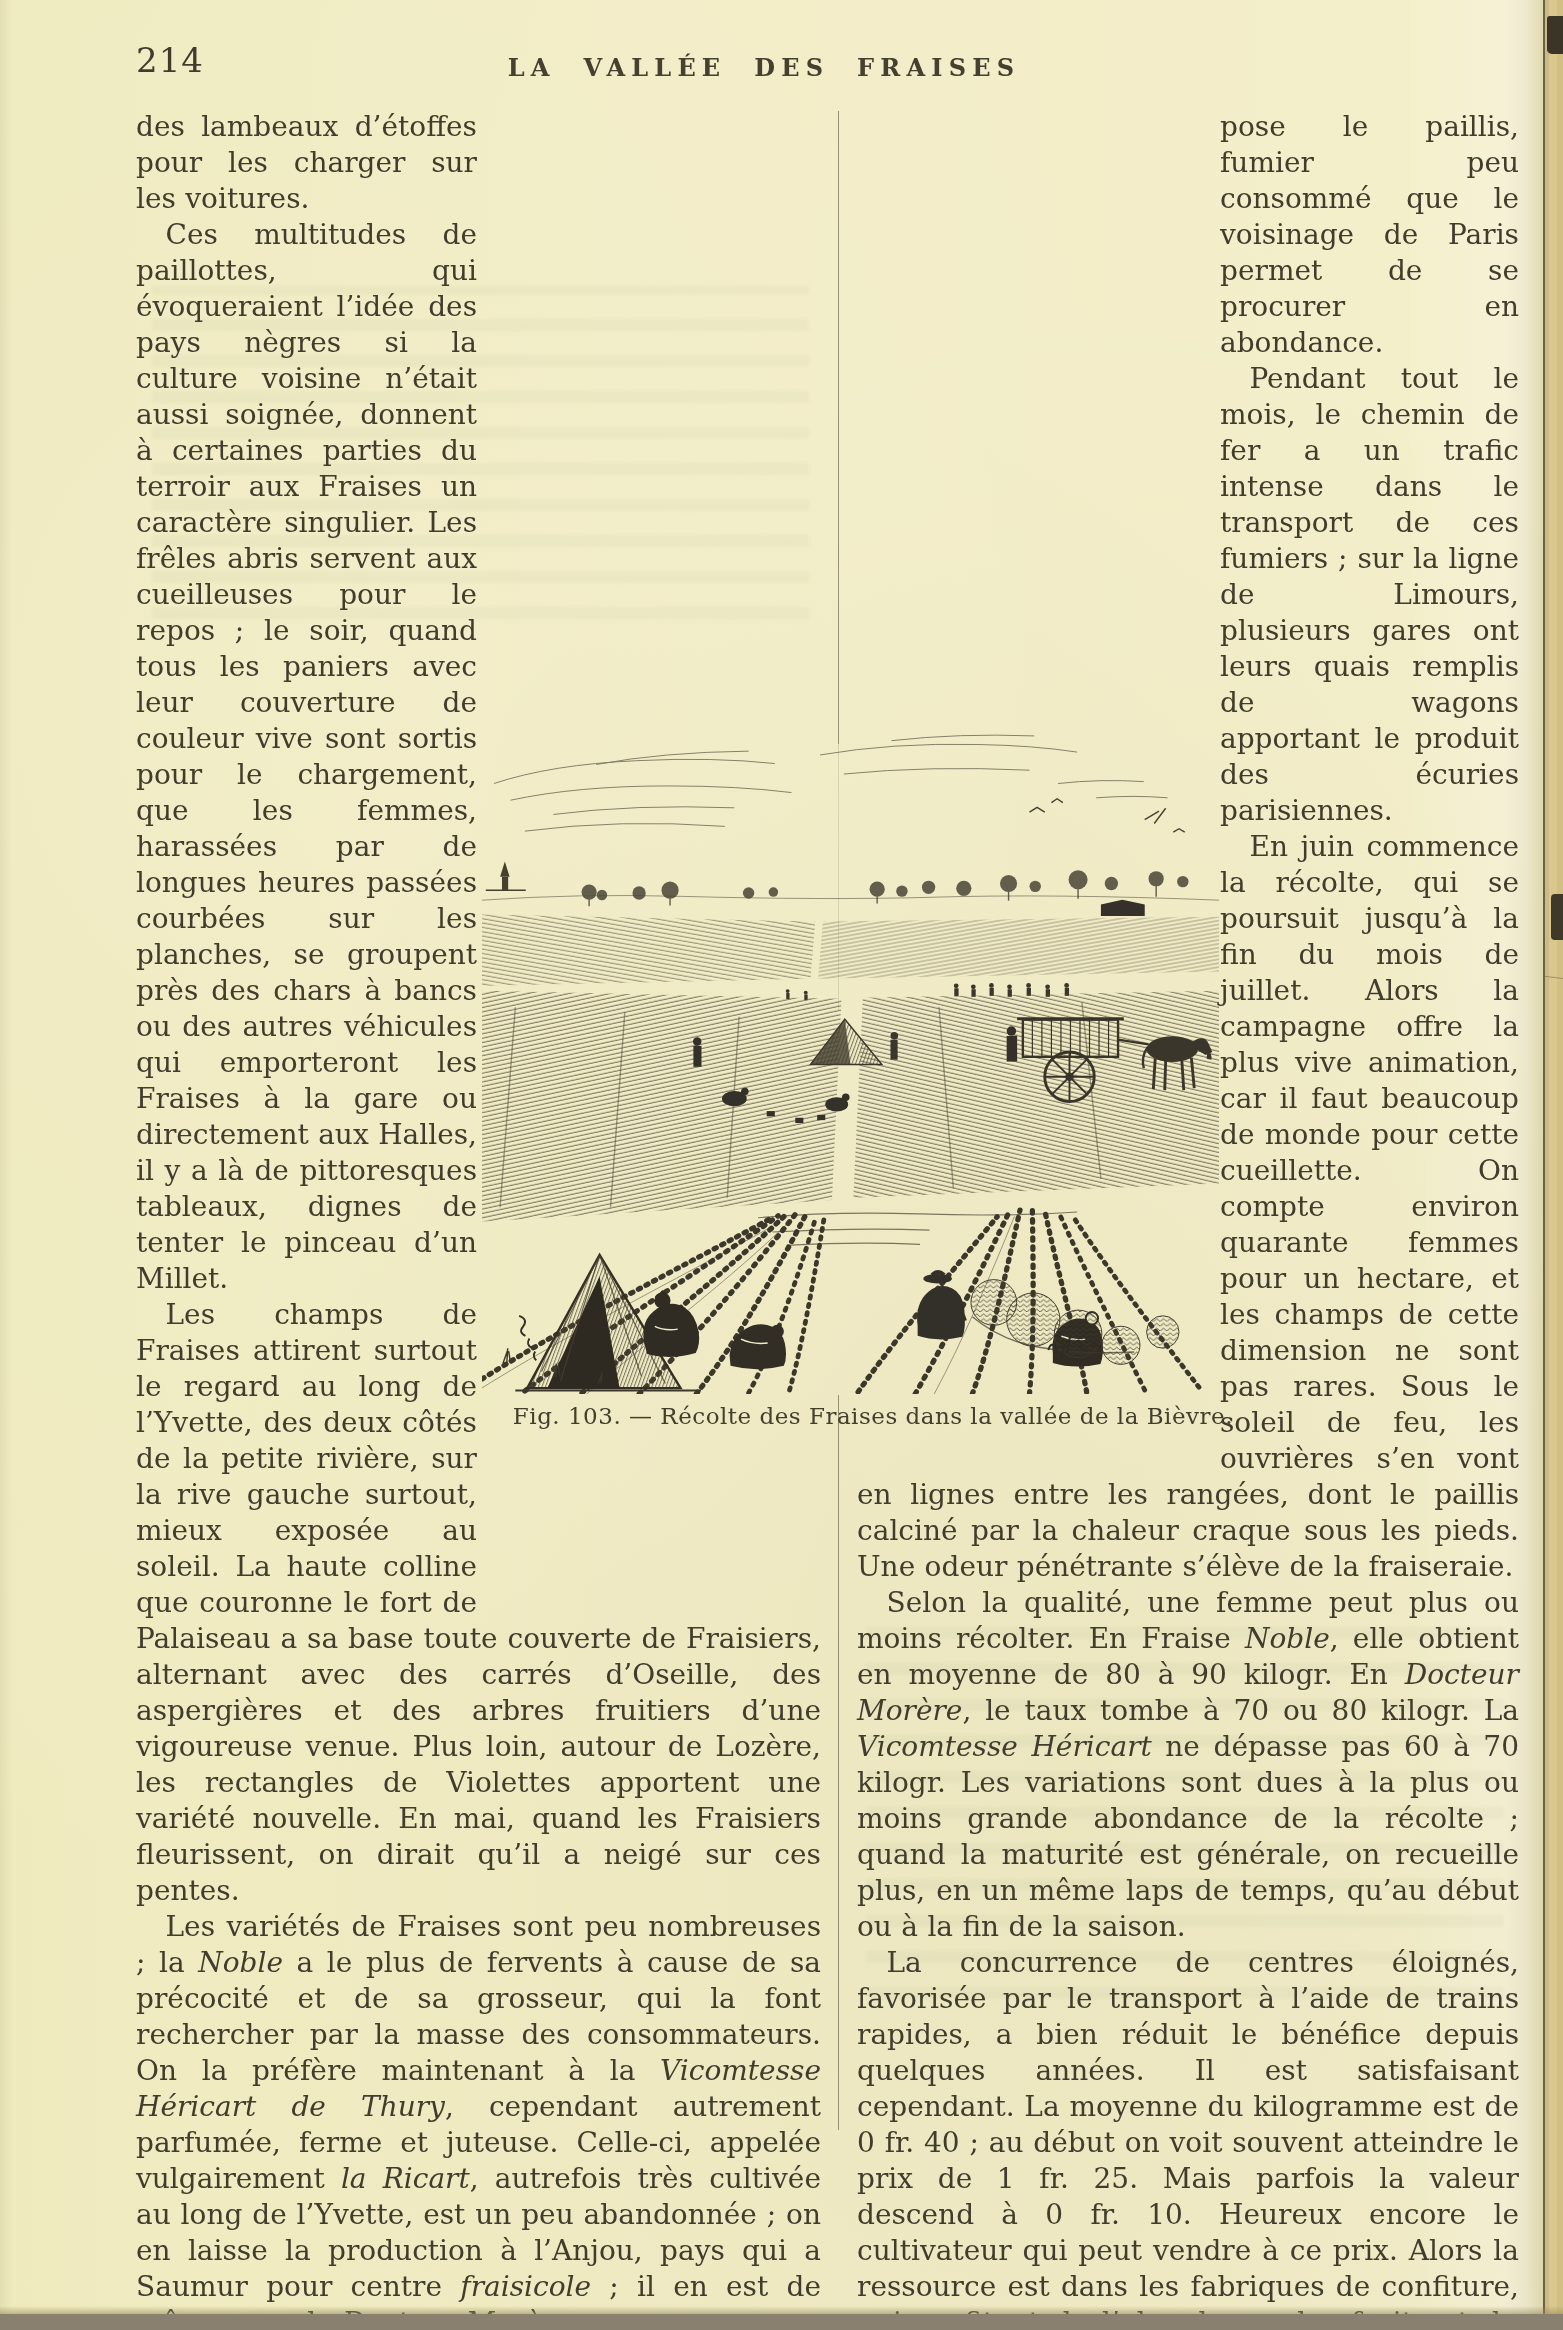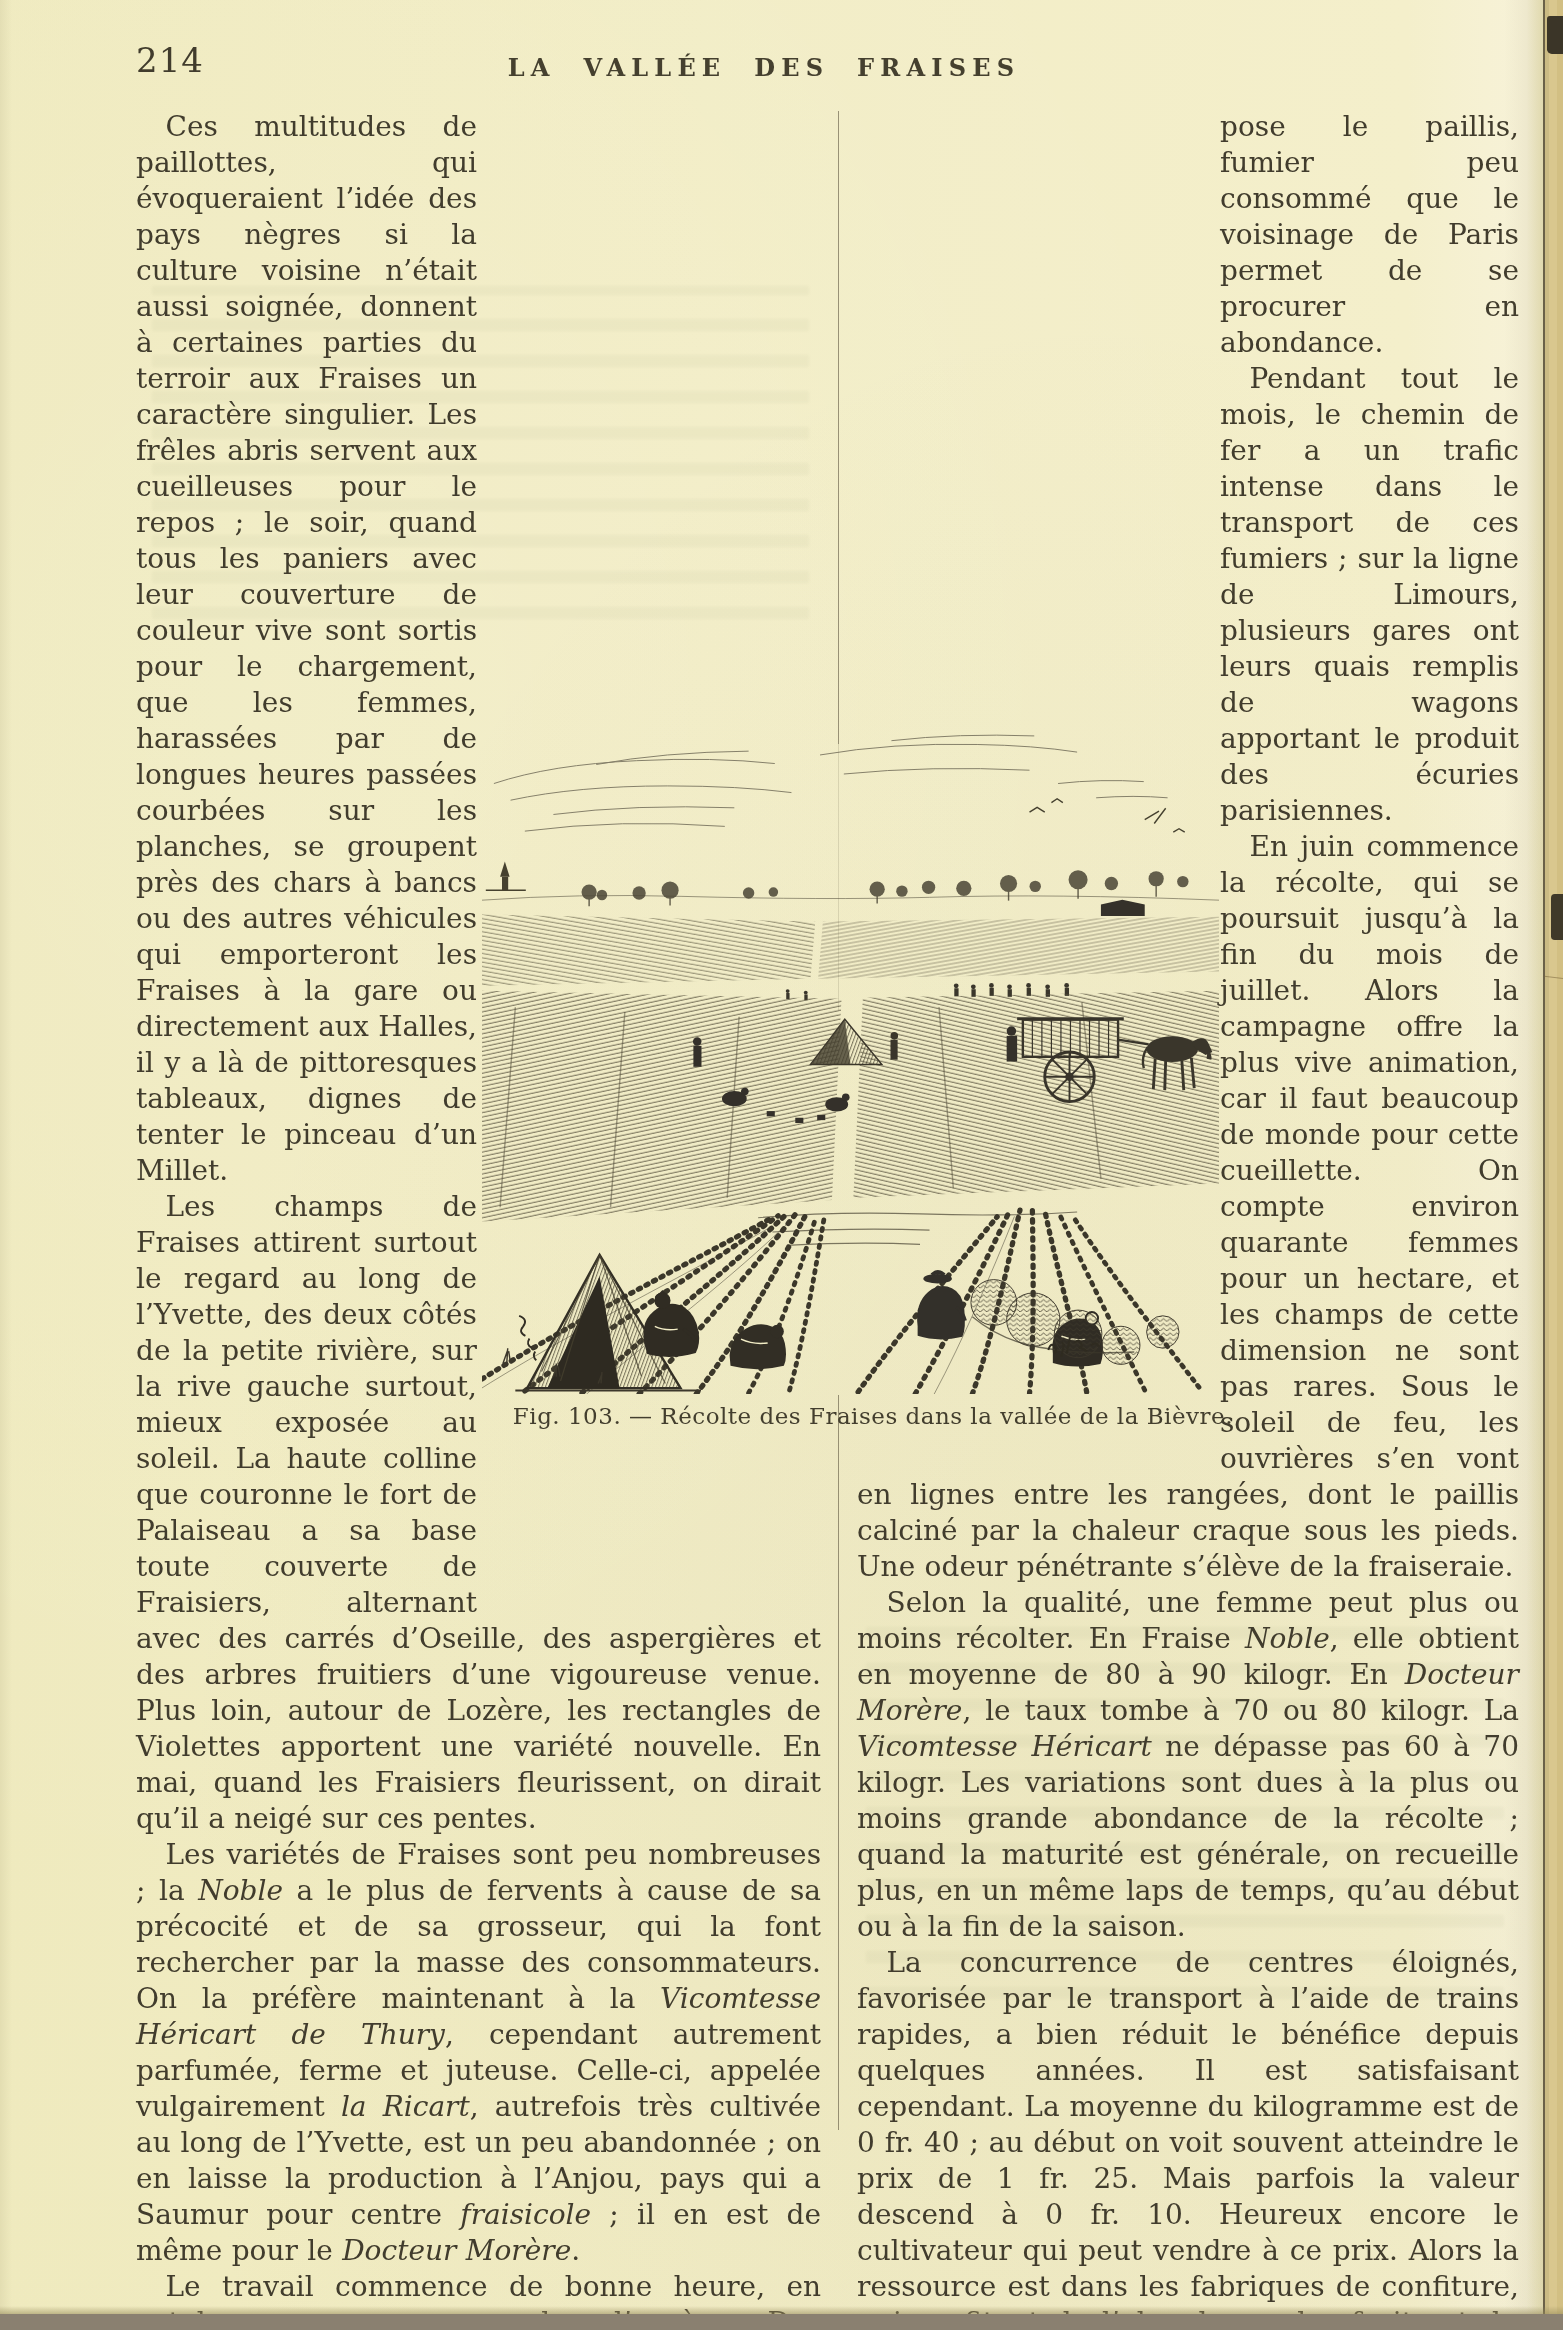--- a/index.html
+++ b/index.html
@@ -74,20 +74,21 @@
   <div class="page-number">214</div>
   <div class="running-title">LA VALLÉE DES FRAISES</div>
 
   <div class="divider seg-top"></div>
   <div class="divider seg-mid"></div>
   <div class="divider seg-bottom"></div>
 
   <div class="columns">
     <div class="col col-left">
       <span class="cutout-right"></span>
+      <p class="para"><span>des lambeaux d’étoffes pour les charger sur les voitures.</span></p>
       <p class="para indent"><span>Ces multitudes de paillottes, qui évoqueraient l’idée des pays nègres si la culture voisine n’était aussi soignée, donnent à certaines parties du terroir aux Fraises un caractère singulier. Les frêles abris servent aux cueilleuses pour le repos ; le soir, quand tous les paniers avec leur couverture de couleur vive sont sortis pour le chargement, que les femmes, harassées par de longues heures passées courbées sur les planches, se groupent près des chars à bancs ou des autres véhicules qui emporteront les Fraises à la gare ou directement aux Halles, il y a là de pittoresques tableaux, dignes de tenter le pinceau d’un Millet.</span></p>
       <p class="para indent"><span>Les champs de Fraises attirent surtout le regard au long de l’Yvette, des deux côtés de la petite rivière, sur la rive gauche surtout, mieux exposée au soleil. La haute colline que couronne le fort de Palaiseau a sa base toute couverte de Fraisiers, alternant avec des carrés d’Oseille, des aspergières et des arbres fruitiers d’une vigoureuse venue. Plus loin, autour de Lozère, les rectangles de Violettes apportent une variété nouvelle. En mai, quand les Fraisiers fleurissent, on dirait qu’il a neigé sur ces pentes.</span></p>
       <p class="para indent"><span>Les variétés de Fraises sont peu nombreuses ; la </span><span class="it">Noble</span><span> a le plus de fervents à cause de sa précocité et de sa grosseur, qui la font rechercher par la masse des consommateurs. On la préfère maintenant à la </span><span class="it">Vicomtesse Héricart de Thury</span><span>, cependant autrement parfumée, ferme et juteuse. Celle-ci, appelée vulgairement </span><span class="it">la Ricart</span><span>, autrefois très cultivée au long de l’Yvette, est un peu abandonnée ; on en laisse la production à l’Anjou, pays qui a Saumur pour centre </span><span class="it">fraisicole</span><span> ; il en est de même pour le </span><span class="it">Docteur Morère</span><span>.</span></p>
       <p class="para indent"><span>Le travail commence de bonne heure, en octobre ou en mars, selon l’espèce. Des binages débarrassent les rangées de Fraisiers des mauvaises herbes, on coupe les coulants, on fait la toilette des plants. En mai, on dis-</span></p>
     </div>
     <div class="col col-right">
       <span class="cutout-left"></span>
       <p class="para"><span>pose le paillis, fumier peu consommé que le voisinage de Paris permet de se procurer en abondance.</span></p>
       <p class="para indent"><span>Pendant tout le mois, le chemin de fer a un trafic intense dans le transport de ces fumiers ; sur la ligne de Limours, plusieurs gares ont leurs quais remplis de wagons apportant le produit des écuries parisiennes.</span></p>
       <p class="para indent"><span>En juin commence la récolte, qui se poursuit jusqu’à la fin du mois de juillet. Alors la campagne offre la plus vive animation, car il faut beaucoup de monde pour cette cueillette. On compte environ quarante femmes pour un hectare, et les champs de cette dimension ne sont pas rares. Sous le soleil de feu, les ouvrières s’en vont en lignes entre les rangées, dont le paillis calciné par la chaleur craque sous les pieds. Une odeur pénétrante s’élève de la fraiseraie.</span></p>

